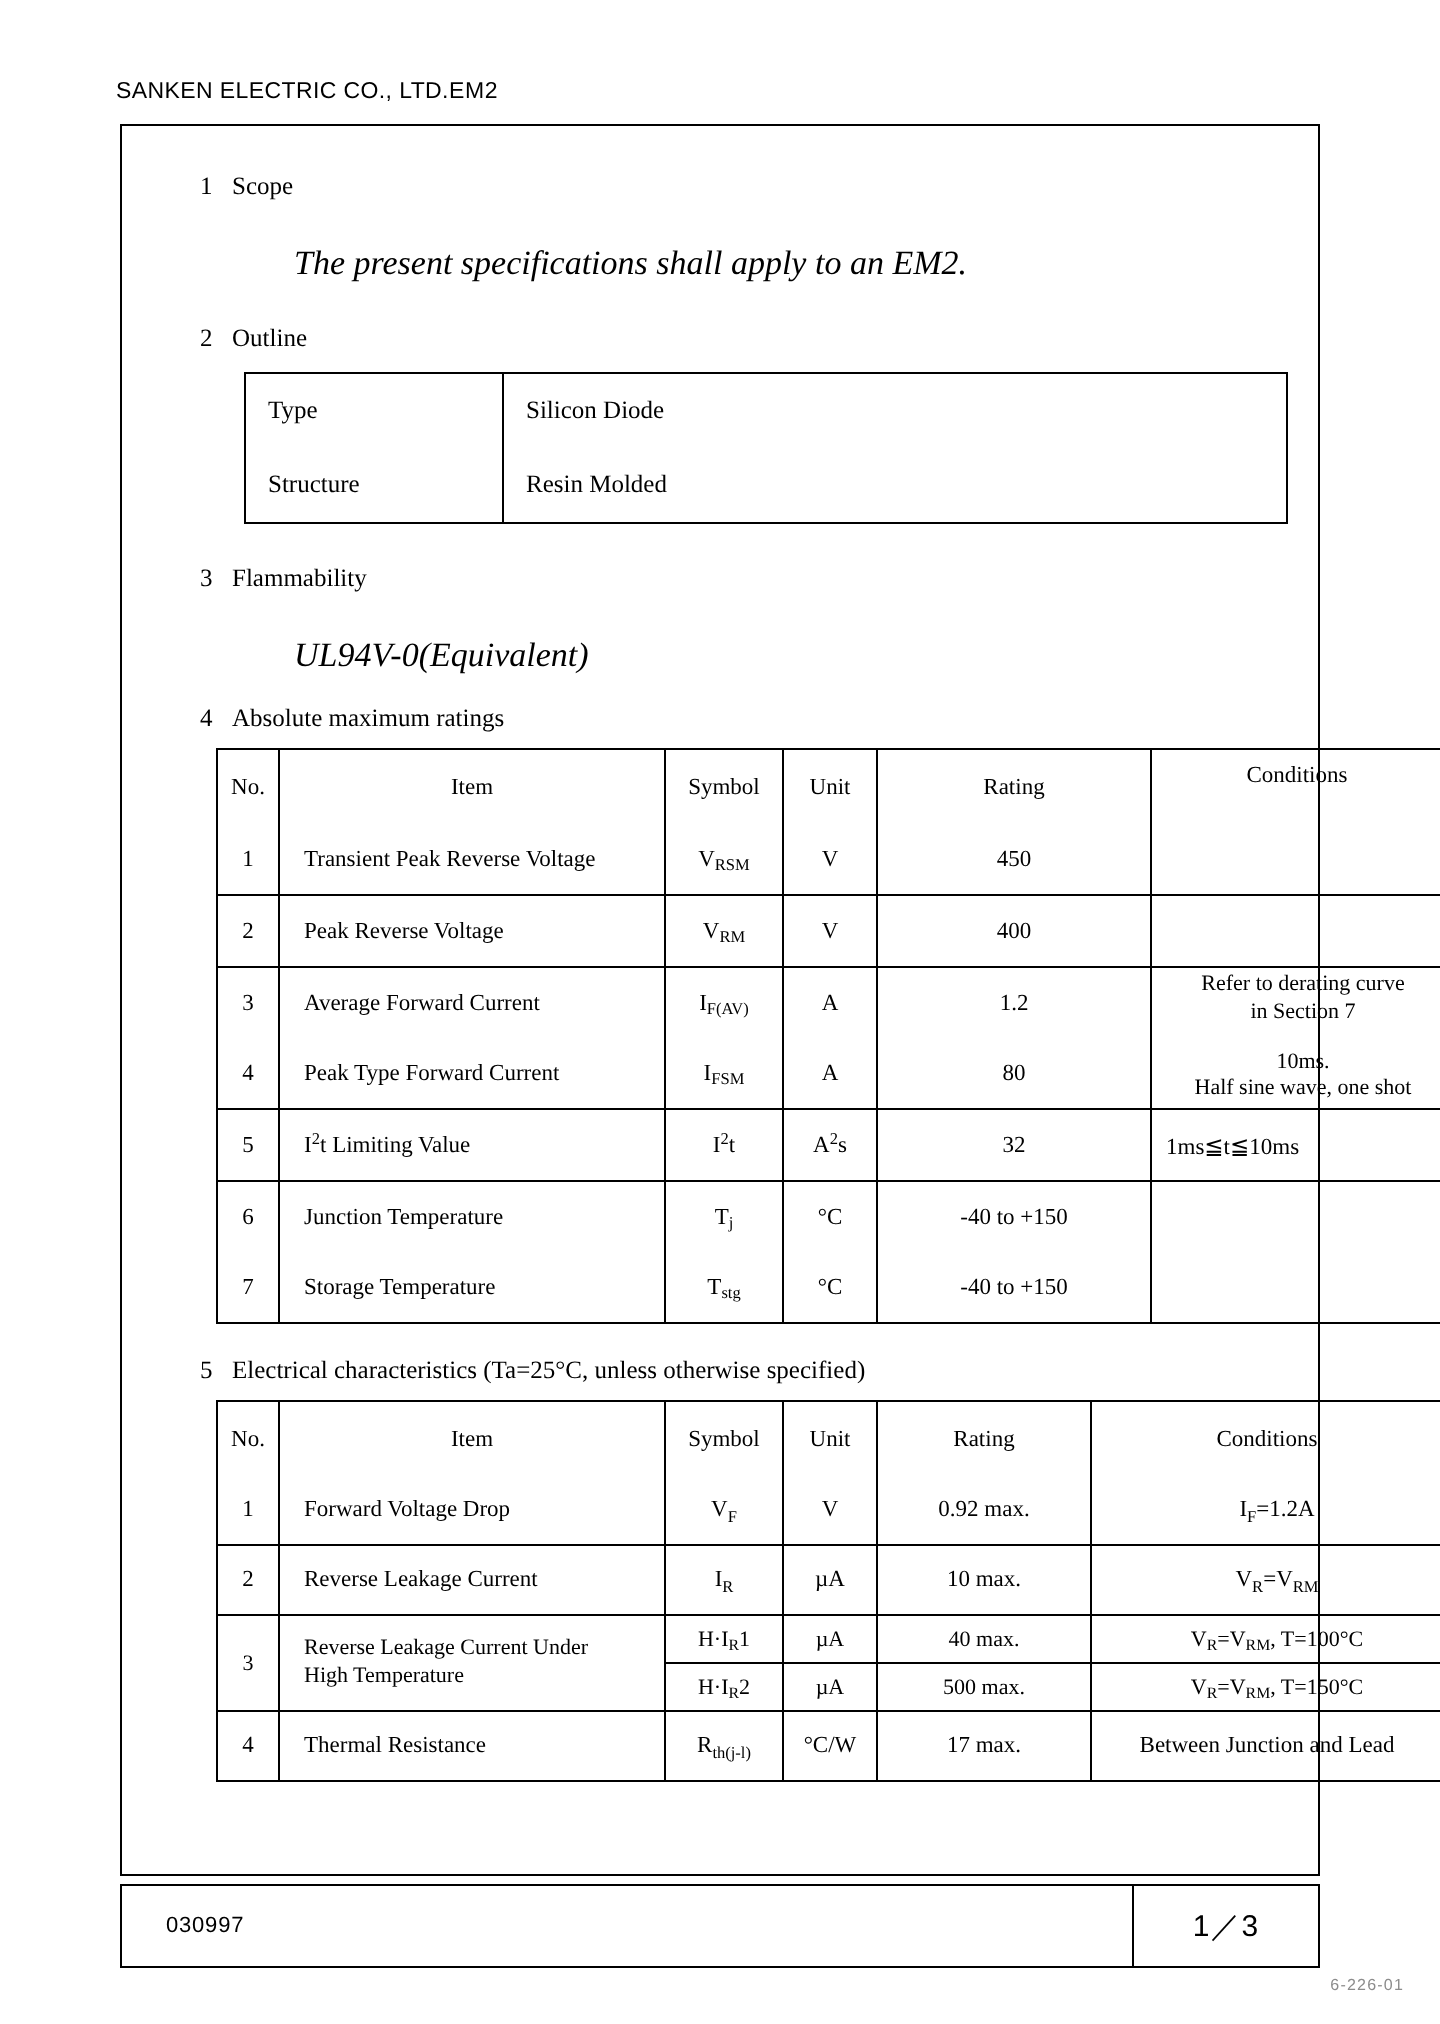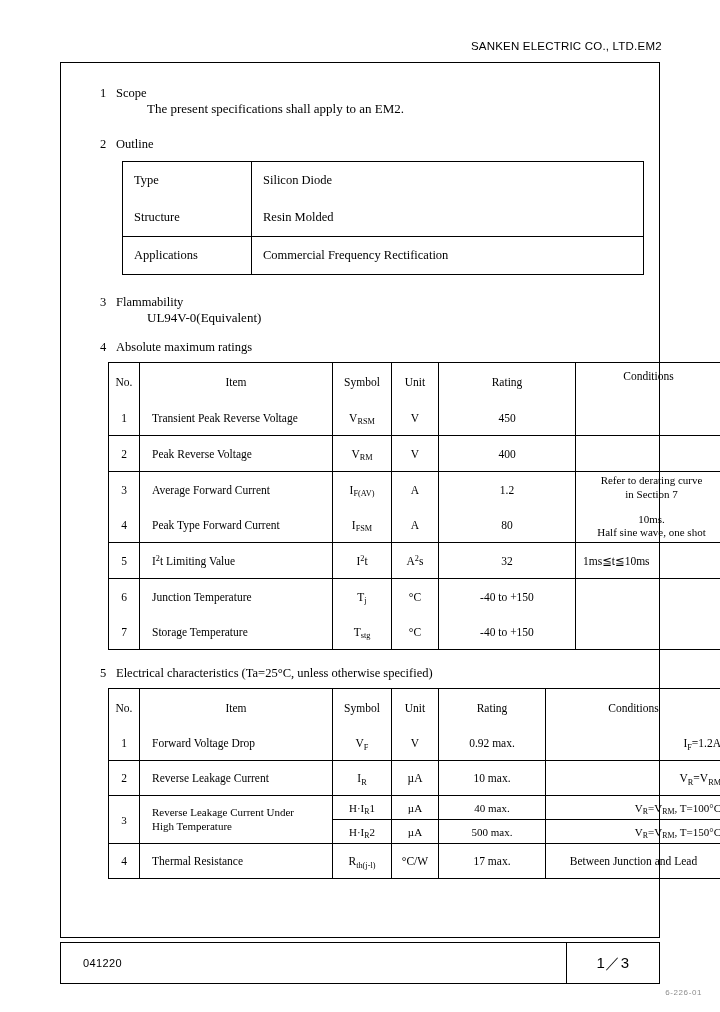--- a/index.html
+++ b/index.html
@@ -16,21 +16,21 @@
     overflow: hidden;
   }
 
   
   .doc-header {
     position: absolute;
     left: 58px;
     top: 40px;
     width: 604px;
     display: flex;
-    justify-content: flex-end;
+    justify-content: flex-start;
     align-items: baseline;
     font-family: "Liberation Sans", sans-serif;
     font-size: 11.5px;
     letter-spacing: .2px;
   }
   .doc-header .company { white-space: nowrap; }
   .doc-header .partno  { font-weight: 400; letter-spacing: .3px; }
 
   
   .page-frame {
@@ -54,23 +54,24 @@
   .section { position: relative; }
   .sec-head {
     font-size: 12.5px;
     white-space: nowrap;
   }
   .sec-head .num {
     display: inline-block;
     width: 16px;
   }
   .sec-body {
-    font-size: 13px;
-    margin-top: 0;
+    font-size: 17px;
+    margin-top: 21px;
     padding-left: 47px;
+    font-style: italic;
   }
 
   
   table {
     border-collapse: collapse;
     font-size: 11.5px;
     table-layout: fixed;
   }
   table td, table th {
     border: 1.1px solid #000;
@@ -128,21 +129,21 @@
 
   
   .tbl-elec td.no      { width: 30px;  }
   .tbl-elec td.item    { width: 192px; text-align: left; padding-left: 12px; }
   .tbl-elec td.symbol  { width: 58px;  }
   .tbl-elec td.unit    { width: 46px;  }
   .tbl-elec td.rating  { width: 106px; }
   .tbl-elec td.cond    { width: 175px; }
   .tbl-elec td { height: 34px; }
   .tbl-elec tr.half td { height: 23px; font-size: 11px; }
-  .tbl-elec td.cond { text-align: right; padding-left: 10px; }
+  .tbl-elec td.cond { text-align: center; padding-left: 10px; }
   .tbl-elec td.cond.centered { text-align: center; padding-left: 0; }
 
   
   .item-2line {
     line-height: 1.2;
   }
 
   sub { font-size: 0.72em; vertical-align: baseline; position: relative; top: 0.32em; }
   sup { font-size: 0.72em; vertical-align: baseline; position: relative; top: -0.45em; }
 
@@ -219,24 +220,20 @@
 
     <table class="tbl-outline">
       <tbody>
         <tr class="no-divider">
           <td class="c1">Type</td>
           <td>Silicon Diode</td>
         </tr>
         <tr class="no-top">
           <td class="c1">Structure</td>
           <td>Resin Molded</td>
-        </tr>
-        <tr>
-          <td class="c1">Applications</td>
-          <td>Commercial Frequency Rectification</td>
         </tr>
       </tbody>
     </table>
   </div>
 
   <div class="sp-20"></div>
 
   <div class="section">
     <div class="sec-head">
       <span class="num">3</span><span>Flammability</span>
@@ -410,16 +407,16 @@
           <td class="rating">17 max.</td>
           <td class="cond centered">Between Junction and Lead</td>
         </tr>
       </tbody>
     </table>
   </div>
 
 </div>
 
 <div class="footer-frame">
-  <div class="footer-left">041220</div>
+  <div class="footer-left">030997</div>
   <div class="footer-right">1／3</div>
 </div>
 <div class="footer-mark">6-226-01</div>
 
 </body></html>

